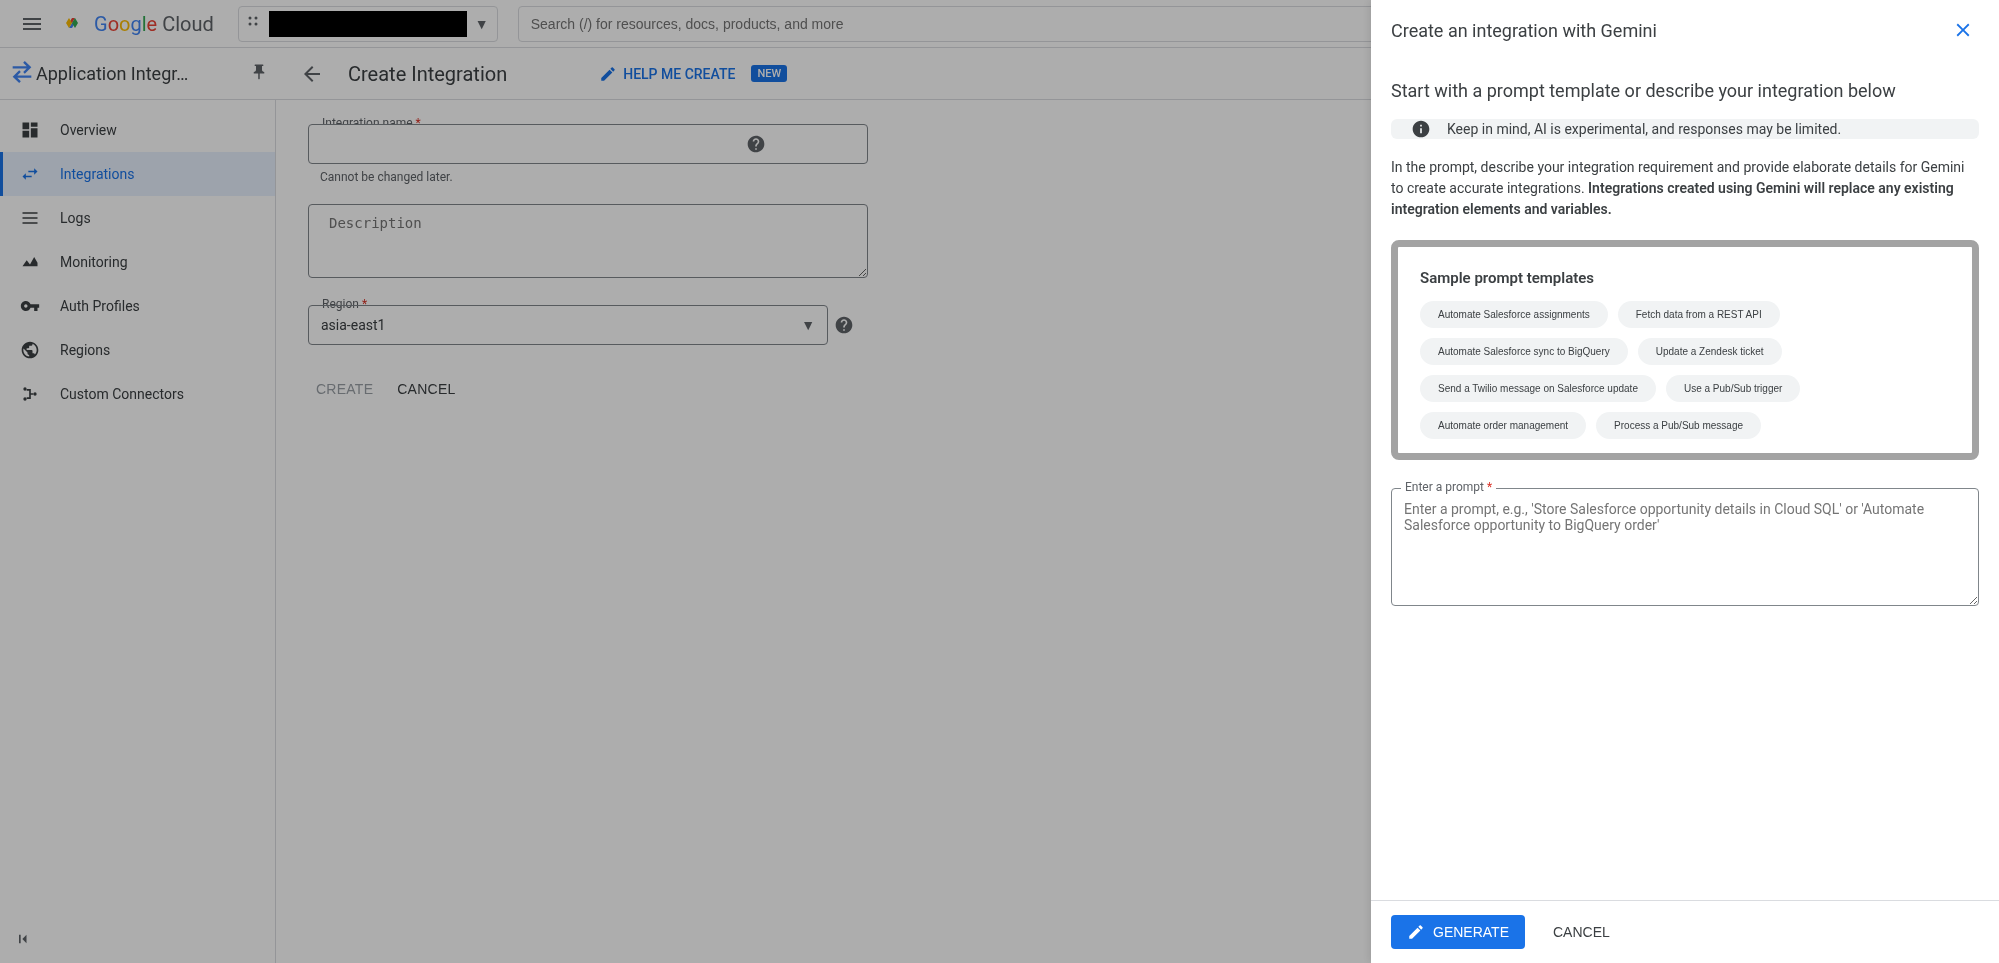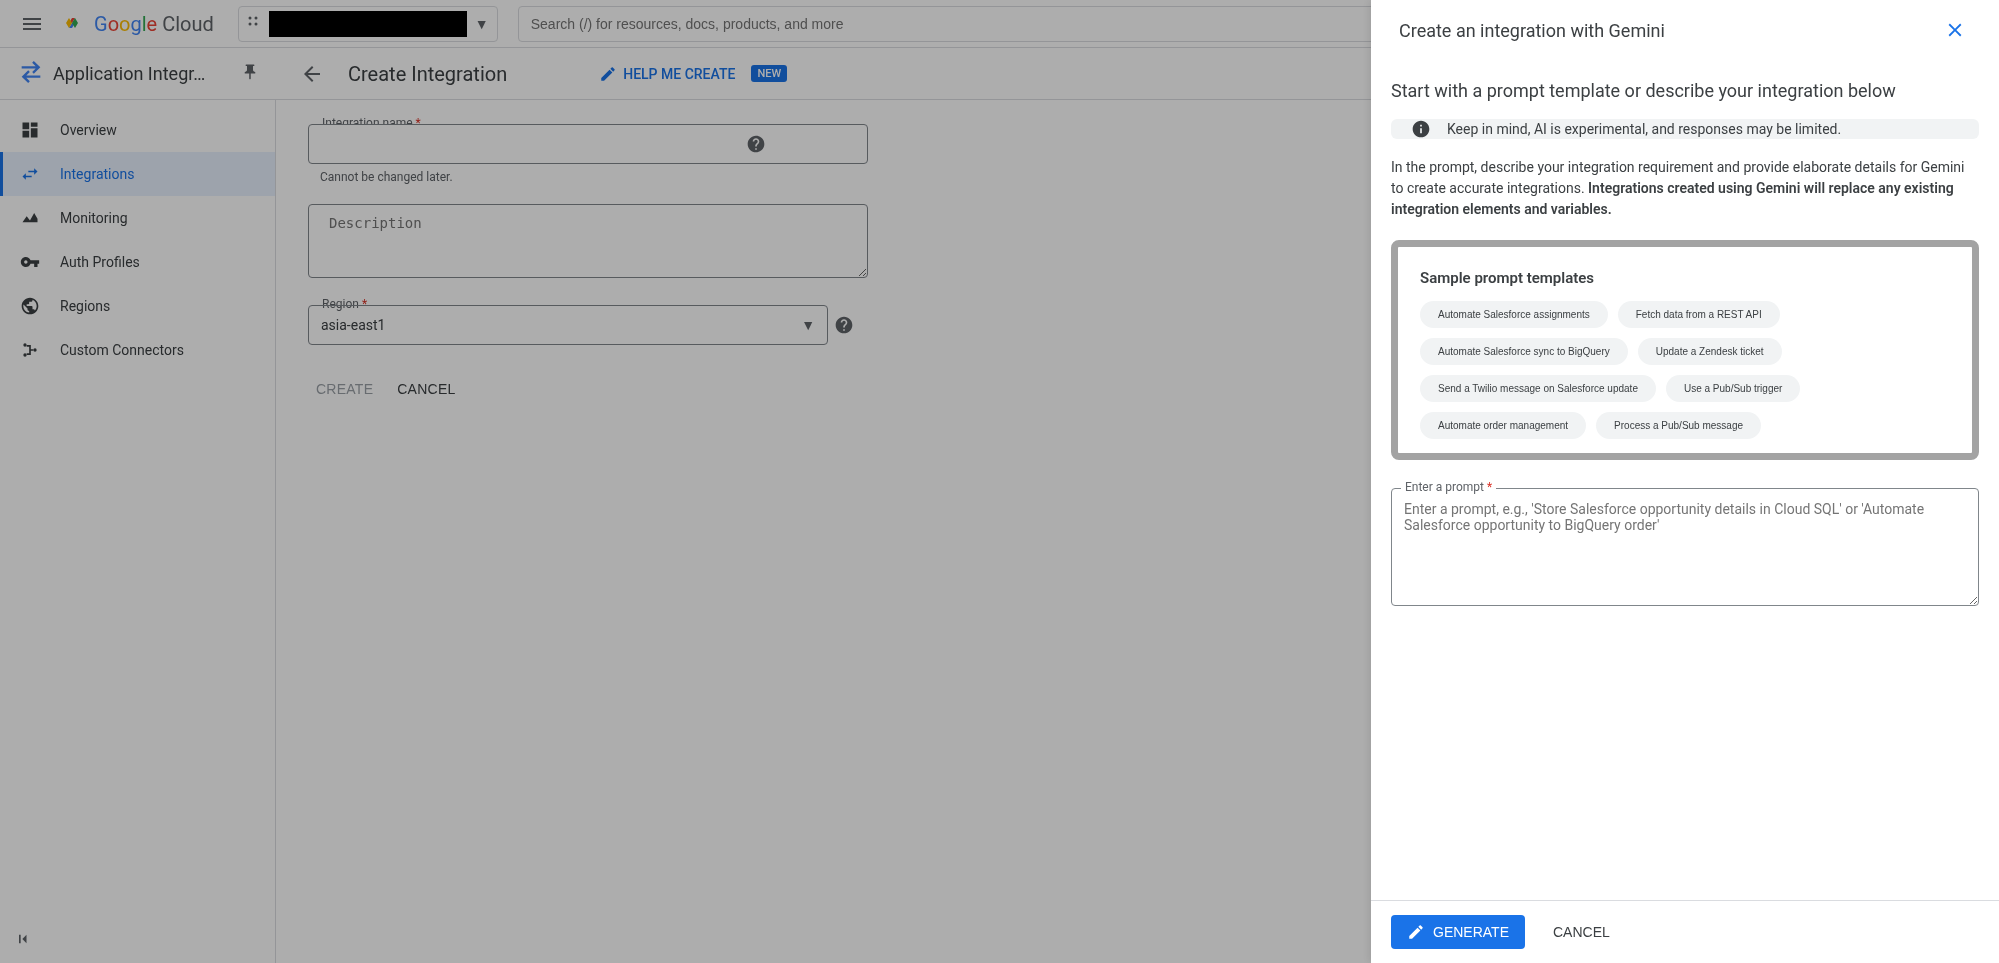--- a/index.html
+++ b/index.html
@@ -15,21 +15,21 @@
   .logo-svg { width: 24px; height: 24px; }
   .project-selector { display: flex; align-items: center; border: 1px solid #dadce0; border-radius: 4px; height: 36px; padding: 0 8px; margin-left: 16px; background: #fff; cursor: pointer; width: 260px; }
   .project-dots { margin-right: 8px; color: #5f6368; }
   .project-black { background: #000; flex: 1; height: 26px; }
   .project-caret { margin-left: 8px; color: #5f6368; }
   .search-bar { flex: 1; margin-left: 12px; height: 36px; border: 1px solid #dadce0; border-radius: 4px; display: flex; align-items: center; padding: 0 12px; background: #fff; }
   .search-bar input { border: none; outline: none; flex: 1; font-size: 14px; color: #5f6368; background: transparent; }
   
   
   .subheader { height: 52px; display: flex; align-items: center; border-bottom: 1px solid #dadce0; }
-  .product-title-area { width: 276px; display: flex; align-items: center; padding: 0 17px; gap: 8px; }
+  .product-title-area { width: 276px; display: flex; align-items: center; padding: 0 8px; }
   .product-icon svg { width: 28px; height: 28px; }
   .product-title { font-size: 18px; font-weight: 400; color: #3c4043; white-space: nowrap; overflow: hidden; text-overflow: ellipsis; flex: 1; }
   .pin-icon { color: #5f6368; cursor: pointer; }
   .subheader-right { flex: 1; display: flex; align-items: center; padding: 0 16px; gap: 16px; }
   .back-arrow { width: 40px; height: 40px; display: flex; align-items: center; justify-content: center; cursor: pointer; color: #1a73e8; }
   .back-arrow svg { width: 24px; height: 24px; fill: #5f6368; }
   .page-title { font-size: 20px; font-weight: 400; color: #3c4043; }
   .help-me-create { display: flex; align-items: center; gap: 6px; color: #1a73e8; font-weight: 500; font-size: 14px; cursor: pointer; }
   .help-me-create svg { width: 18px; height: 18px; fill: #1a73e8; }
   .new-badge { background: #1a73e8; color: #fff; font-size: 11px; font-weight: 500; padding: 2px 6px; border-radius: 3px; }
@@ -61,21 +61,21 @@
   .select-caret { color: #5f6368; }
   .form-actions { display: flex; gap: 24px; margin-top: 36px; padding-left: 8px; }
   .btn-flat { font-size: 14px; font-weight: 500; color: #9aa0a6; cursor: pointer; background: none; border: none; letter-spacing: 0.25px; }
   .btn-flat.enabled { color: #3c4043; }
   
   
   .scrim { position: fixed; inset: 0; background: rgba(0,0,0,0.32); z-index: 5; }
   
   
   .side-panel { position: fixed; top: 0; right: 0; bottom: 0; width: 628px; background: #fff; z-index: 10; display: flex; flex-direction: column; box-shadow: -2px 0 8px rgba(0,0,0,0.1); }
-  .panel-header { display: flex; align-items: center; padding: 14px 28px; }
+  .panel-header { display: flex; align-items: center; padding: 14px 20px; }
   .panel-title { font-size: 18px; color: #3c4043; flex: 1; }
   .panel-close { width: 32px; height: 32px; display: flex; align-items: center; justify-content: center; cursor: pointer; color: #5f6368; }
   .panel-close svg { width: 22px; height: 22px; }
   .panel-body { flex: 1; overflow-y: auto; padding: 20px; }
   .panel-subtitle { font-size: 18px; color: #3c4043; margin-bottom: 18px; }
   .info-banner { background: #f1f3f4; border-radius: 6px; padding: 0 20px; display: flex; align-items: center; gap: 16px; margin-bottom: 18px; }
   .info-banner svg { width: 20px; height: 20px; flex-shrink: 0; }
   .info-text { font-size: 14px; color: #3c4043; }
   .desc-text { font-size: 14px; color: #3c4043; line-height: 1.5; margin-bottom: 20px; }
   .desc-text b { font-weight: 600; }
@@ -169,20 +169,26 @@
       <span>Overview</span>
     </div>
     <div class="sidebar-item active">
       <svg viewBox="0 0 24 24">
           <path d="M6.99 11L3 15l3.99 4v-3H14v-2H6.99v-3zM21 9l-3.99-4v3H10v2h7.01v3L21 9z"></path>
         </svg>
       <span>Integrations</span>
     </div>
     <div class="sidebar-item">
       <svg viewBox="0 0 24 24">
+          <path d="M3 5h18v2H3zm0 6h18v2H3zm0 6h18v2H3z"></path>
+        </svg>
+      <span>Logs</span>
+    </div>
+    <div class="sidebar-item">
+      <svg viewBox="0 0 24 24">
           <path d="M3 17l5-7 4 5 5-9 4 7v4H3z"></path>
         </svg>
       <span>Monitoring</span>
     </div>
     <div class="sidebar-item">
       <svg viewBox="0 0 24 24">
           <path d="M12.65 10C11.83 7.67 9.61 6 7 6c-3.31 0-6 2.69-6 6s2.69 6 6 6c2.61 0 4.83-1.67 5.65-4H17v4h4v-4h2v-4H12.65zM7 14c-1.1 0-2-.9-2-2s.9-2 2-2 2 .9 2 2-.9 2-2 2z"></path>
         </svg>
       <span>Auth Profiles</span>
     </div>

